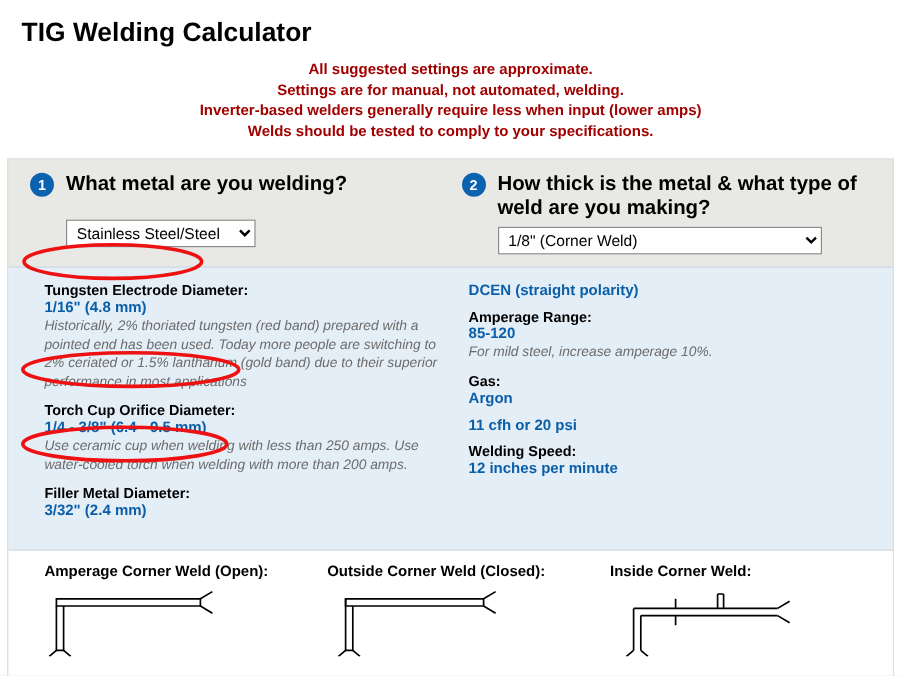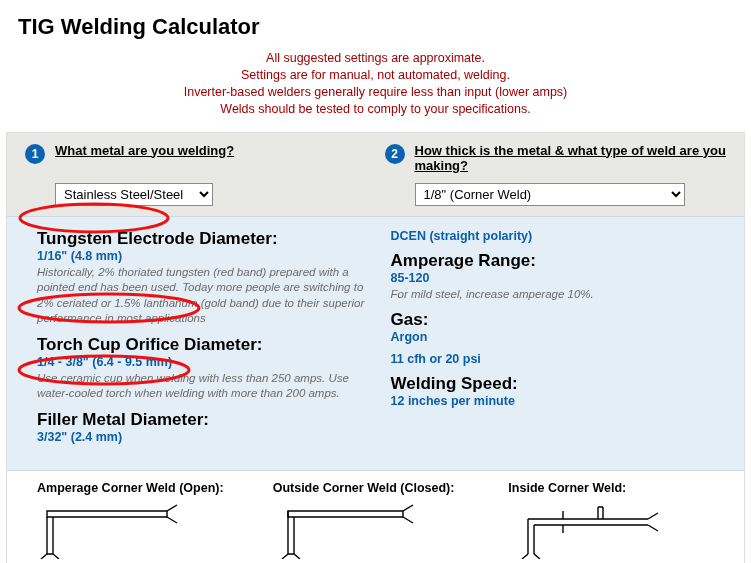--- a/index.html
+++ b/index.html
@@ -13,21 +13,21 @@
   }
   .page-title {
     font-size: 22px;
     font-weight: bold;
     padding: 14px 0 6px 18px;
   }
   .notice {
     text-align: center;
     color: #a00000;
     font-size: 12.5px;
-    font-weight: normal;
+    font-weight: bold;
     line-height: 1.35;
     padding: 4px 20px 14px 20px;
   }
   .panel {
     background: #e8e8e5;
     margin: 0 6px;
     border: 1px solid #ddd;
   }
   .question-row {
     display: flex;
@@ -53,23 +53,22 @@
     font-size: 12px;
     font-weight: bold;
     display: flex;
     align-items: center;
     justify-content: center;
     flex-shrink: 0;
     margin-top: 1px;
   }
   .q-text {
     font-weight: bold;
-    font-size: 13px;
+    font-size: 17px;
     line-height: 1.2;
-    text-decoration: underline;
   }
   .sel {
     margin-top: 6px;
     margin-left: 30px;
   }
   select {
     font-family: inherit;
     font-size: 13px;
     padding: 2px 12px 2px 4px;
     background: #fff;
@@ -79,21 +78,21 @@
   .results {
     background: #e4eef7;
     border-top: 1px solid #d0d8e0;
     border-bottom: 1px solid #d0d8e0;
     padding: 12px 18px 18px 30px;
     display: flex;
     gap: 18px;
   }
   .col { flex: 1; font-size: 12px; }
   .block { margin-bottom: 8px; }
-  .lbl { font-weight: bold; font-size: 17px; color: #000; }
+  .lbl { font-weight: bold; font-size: 12px; color: #000; }
   .val { font-weight: bold; color: #0b5ea8; font-size: 12.5px; }
   .note {
     font-style: italic;
     color: #6b6b6b;
     font-size: 11.5px;
     line-height: 1.35;
     margin-top: 2px;
   }
   .diagrams {
     background: #fff;
@@ -118,21 +117,21 @@
   }
 </style>
 </head>
 <body>
 
 <div class="page-title">TIG Welding Calculator</div>
 
 <div class="notice">
   <div>All suggested settings are approximate.</div>
   <div>Settings are for manual, not automated, welding.</div>
-  <div>Inverter-based welders generally require less than input (lower amps)</div>
+  <div>Inverter-based welders generally require less when input (lower amps)</div>
   <div>Welds should be tested to comply to your specifications.</div>
 </div>
 
 <div class="panel">
 
   <div class="question-row">
     <div class="question">
       <div class="q-head">
         <div class="q-num">1</div>
         <div class="q-text">What metal are you welding?</div>

